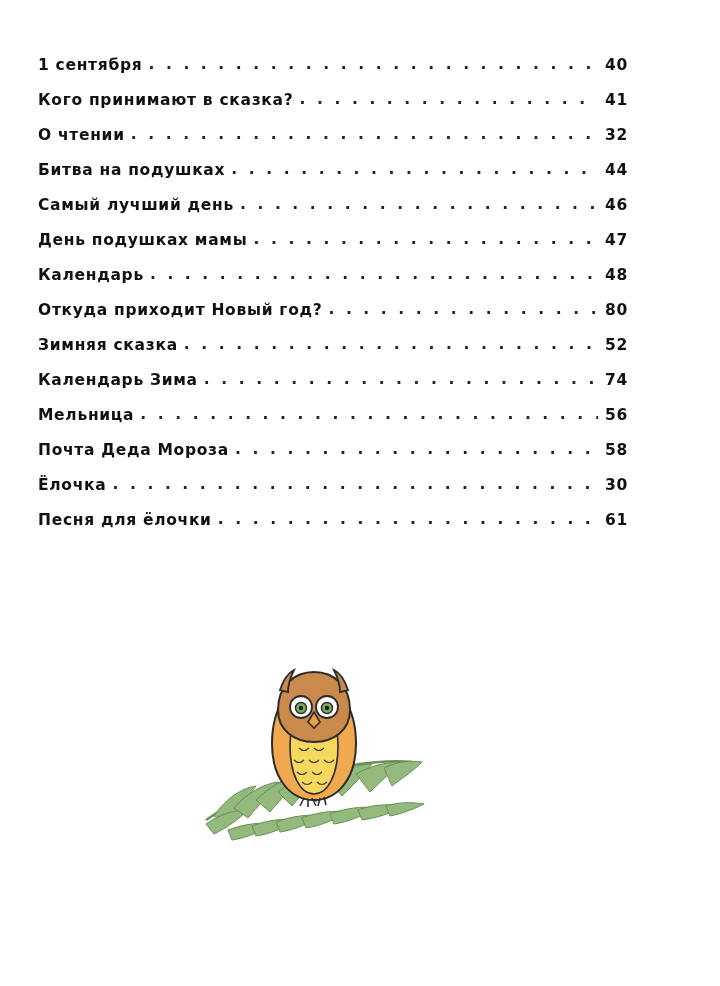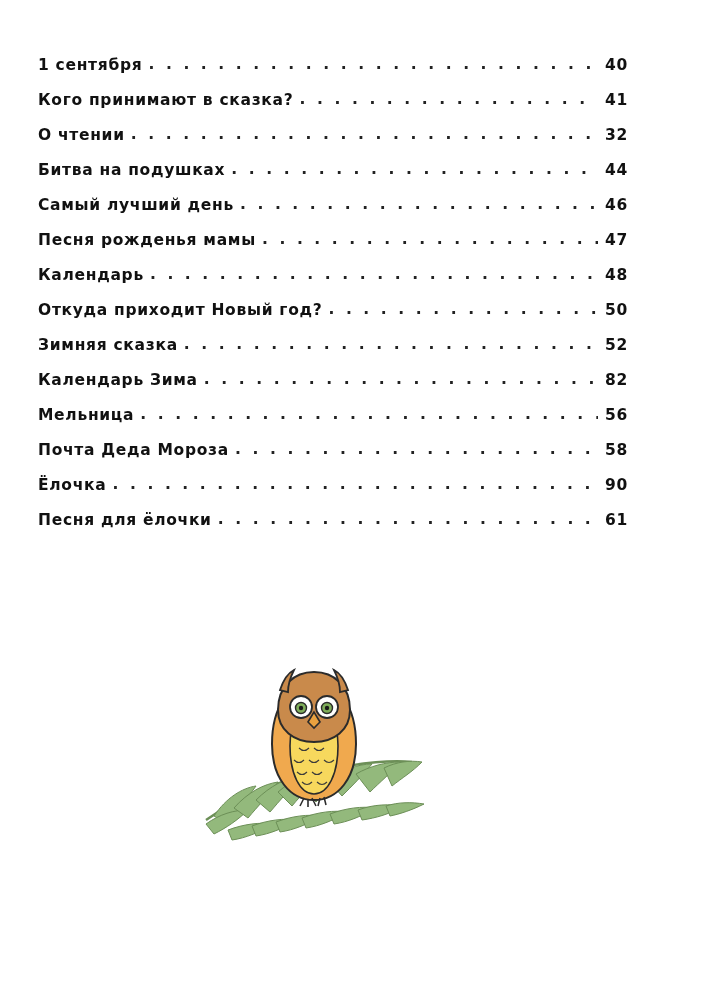--- a/index.html
+++ b/index.html
@@ -100,65 +100,65 @@
       <span class="toc-page">44</span>
     </div>
 
     <div class="toc-entry">
       <span class="toc-title">Самый лучший день</span>
       <span class="toc-dots">. . . . . . . . . . . . . . . . . . . . . . . . . . . . . . . . . . . . . . . . . . . . . . . . . . . . . . . . . . . . . . . .</span>
       <span class="toc-page">46</span>
     </div>
 
     <div class="toc-entry">
-      <span class="toc-title">Песня рожденья мамы</span>
+      <span class="toc-title">День подушках мамы</span>
       <span class="toc-dots">. . . . . . . . . . . . . . . . . . . . . . . . . . . . . . . . . . . . . . . . . . . . . . . . . . . . . . . . . . . . . . . .</span>
       <span class="toc-page">47</span>
     </div>
 
     <div class="toc-entry">
       <span class="toc-title">Календарь</span>
       <span class="toc-dots">. . . . . . . . . . . . . . . . . . . . . . . . . . . . . . . . . . . . . . . . . . . . . . . . . . . . . . . . . . . . . . . .</span>
       <span class="toc-page">48</span>
     </div>
 
     <div class="toc-entry">
       <span class="toc-title">Откуда приходит Новый год?</span>
       <span class="toc-dots">. . . . . . . . . . . . . . . . . . . . . . . . . . . . . . . . . . . . . . . . . . . . . . . . . . . . . . . . . . . . . . . .</span>
-      <span class="toc-page">50</span>
+      <span class="toc-page">80</span>
     </div>
 
     <div class="toc-entry">
       <span class="toc-title">Зимняя сказка</span>
       <span class="toc-dots">. . . . . . . . . . . . . . . . . . . . . . . . . . . . . . . . . . . . . . . . . . . . . . . . . . . . . . . . . . . . . . . .</span>
       <span class="toc-page">52</span>
     </div>
 
     <div class="toc-entry">
       <span class="toc-title">Календарь Зима</span>
       <span class="toc-dots">. . . . . . . . . . . . . . . . . . . . . . . . . . . . . . . . . . . . . . . . . . . . . . . . . . . . . . . . . . . . . . . .</span>
-      <span class="toc-page">82</span>
+      <span class="toc-page">74</span>
     </div>
 
     <div class="toc-entry">
       <span class="toc-title">Мельница</span>
       <span class="toc-dots">. . . . . . . . . . . . . . . . . . . . . . . . . . . . . . . . . . . . . . . . . . . . . . . . . . . . . . . . . . . . . . . .</span>
       <span class="toc-page">56</span>
     </div>
 
     <div class="toc-entry">
       <span class="toc-title">Почта Деда Мороза</span>
       <span class="toc-dots">. . . . . . . . . . . . . . . . . . . . . . . . . . . . . . . . . . . . . . . . . . . . . . . . . . . . . . . . . . . . . . . .</span>
       <span class="toc-page">58</span>
     </div>
 
     <div class="toc-entry">
       <span class="toc-title">Ёлочка</span>
       <span class="toc-dots">. . . . . . . . . . . . . . . . . . . . . . . . . . . . . . . . . . . . . . . . . . . . . . . . . . . . . . . . . . . . . . . .</span>
-      <span class="toc-page">90</span>
+      <span class="toc-page">30</span>
     </div>
 
     <div class="toc-entry">
       <span class="toc-title">Песня для ёлочки</span>
       <span class="toc-dots">. . . . . . . . . . . . . . . . . . . . . . . . . . . . . . . . . . . . . . . . . . . . . . . . . . . . . . . . . . . . . . . .</span>
       <span class="toc-page">61</span>
     </div>
 
   </div>
 

